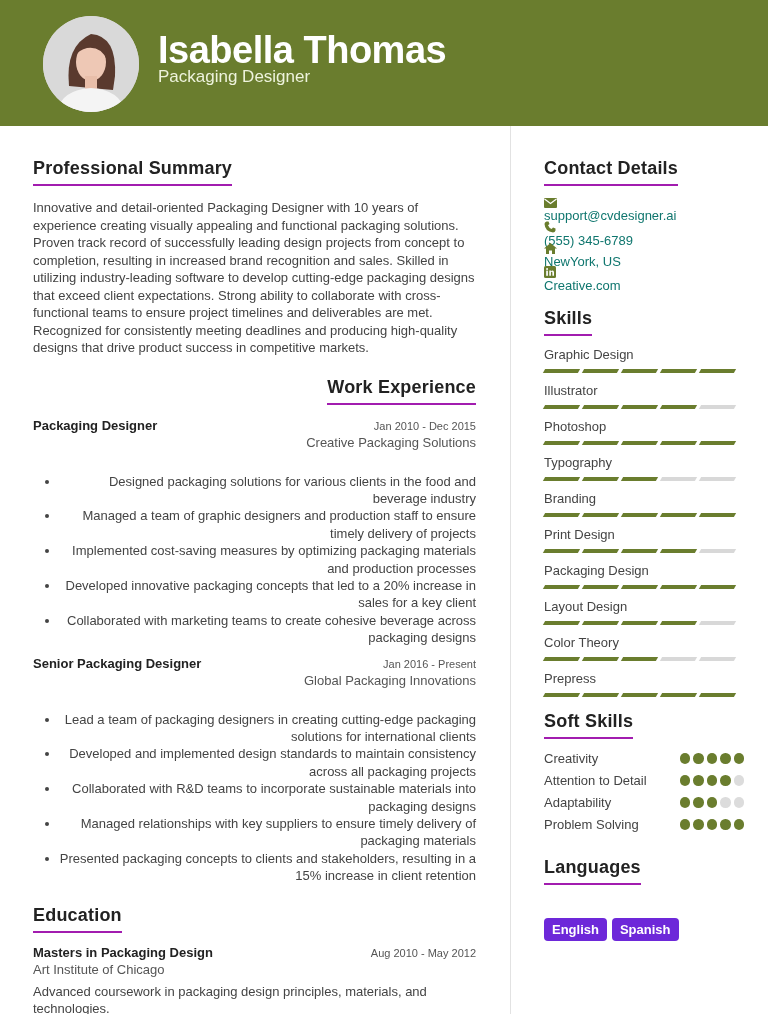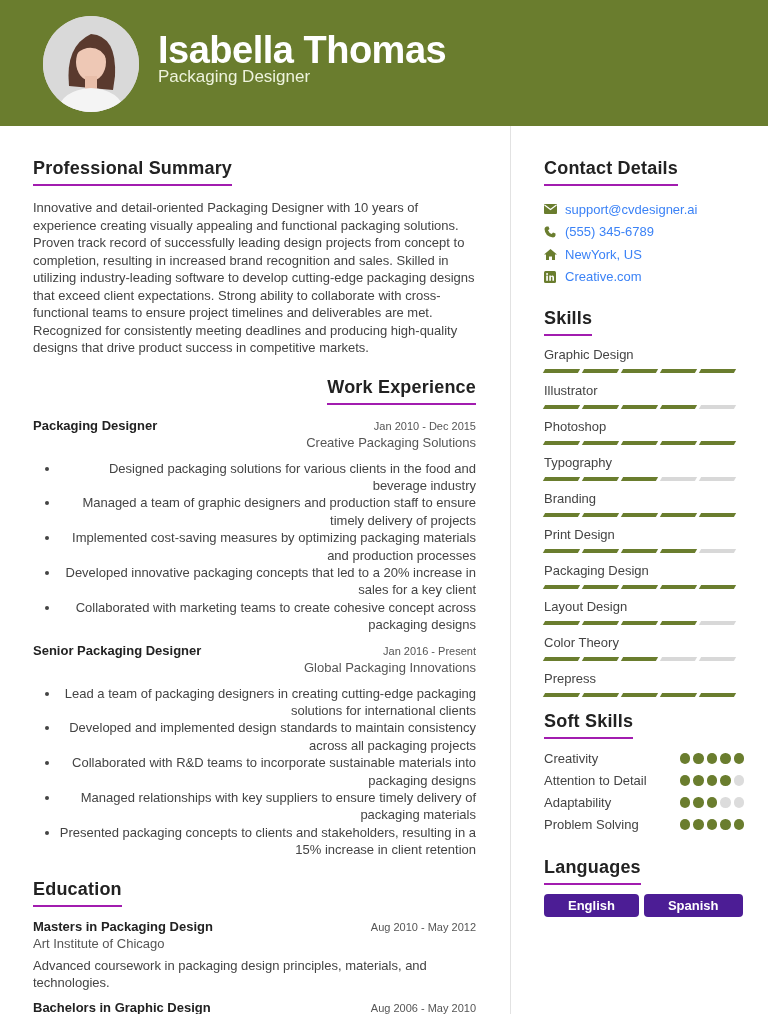--- a/index.html
+++ b/index.html
@@ -36,49 +36,49 @@
   .sec-h {
     font-size: 18px; font-weight: bold; color: #222; letter-spacing: 0.2px;
     display: inline-block; padding-bottom: 5px; border-bottom: 2px solid #a21caf;
   }
   .summary { font-size: 13px; line-height: 17.5px; color: #444; margin-top: 13px; }
 
   .job-row { display: flex; justify-content: space-between; align-items: baseline; }
   .job-title { font-size: 13px; font-weight: bold; color: #222; }
   .job-date { font-size: 11px; color: #555; }
   .company { font-size: 13px; color: #555; margin-top: 2px; }
-  ul.bullets { list-style: none; margin-top: 10px; }
+  ul.bullets { list-style: none; margin-top: 23px; }
   ul.bullets li {
     position: relative; padding-left: 24px; font-size: 13px; line-height: 17.4px; color: #444;
   }
   ul.bullets li::before {
     content: ""; position: absolute; left: 12px; top: 7px; width: 4px; height: 4px;
     border-radius: 50%; background: #444;
   }
   .edu-desc { font-size: 13px; line-height: 17.4px; color: #444; margin-top: 6px; }
 
-  .contact-item { display: flex; align-items: center; font-size: 13px; color: #3b82f6; height: 22.5px; }
+  .contact-item { display: flex; align-items: flex-start; font-size: 13px; color: #0f766e; height: 22.5px; flex-direction: column; }
   .contact-item .ic { width: 21px; display: flex; align-items: center; }
   .skill-label { font-size: 13px; color: #444; height: 18px; }
   .bar { display: flex; gap: 4px; margin-top: 4px; margin-bottom: 10px; }
   .seg { width: 35px; height: 4px; transform: skewX(-30deg); }
   .seg.on { background: #6a7d2e; }
   .seg.off { background: #d8d8d8; }
 
   .soft-row { display: flex; justify-content: space-between; align-items: flex-start; }
   .soft-label { font-size: 13px; color: #444; line-height: 17px; width: 110px; }
   .dots { display: flex; gap: 3px; margin-top: 3px; }
   .dot { width: 10.5px; height: 10.5px; border-radius: 50%; }
   .dot.on { background: #6a7d2e; }
   .dot.off { background: #dcdcdc; }
 
   .lang-wrap { display: flex; gap: 5px; margin-top: 9px; }
   .lang {
-    background: #4c1d95; color: #fff; font-size: 13px; font-weight: bold;
-    padding: 4px 24px; border-radius: 4px;
+    background: #6d28d9; color: #fff; font-size: 13px; font-weight: bold;
+    padding: 4px 8px; border-radius: 4px; margin-top: 24px;
   }
 </style>
 </head>
 <body>
 
 <div class="header">
   <div class="avatar">
     <svg width="96" height="96" viewBox="0 0 96 96">
       <rect width="96" height="96" fill="#d9d9d9"></rect>
       <path d="M26 70 Q22 30 48 18 Q74 20 72 60 L70 74 Z" fill="#5a3a2e"></path>
@@ -107,21 +107,21 @@
       <div class="job-row">
         <span class="job-title">Packaging Designer</span>
         <span class="job-date">Jan 2010 - Dec 2015</span>
       </div>
       <div class="company">Creative Packaging Solutions</div>
       <ul class="bullets">
         <li>Designed packaging solutions for various clients in the food and beverage industry</li>
         <li>Managed a team of graphic designers and production staff to ensure timely delivery of projects</li>
         <li>Implemented cost-saving measures by optimizing packaging materials and production processes</li>
         <li>Developed innovative packaging concepts that led to a 20% increase in sales for a key client</li>
-        <li>Collaborated with marketing teams to create cohesive concept across packaging designs</li>
+        <li>Collaborated with marketing teams to create cohesive beverage across packaging designs</li>
       </ul>
     </div>
 
     <div style="margin-top:9px;">
       <div class="job-row">
         <span class="job-title">Senior Packaging Designer</span>
         <span class="job-date">Jan 2016 - Present</span>
       </div>
       <div class="company">Global Packaging Innovations</div>
       <ul class="bullets">

